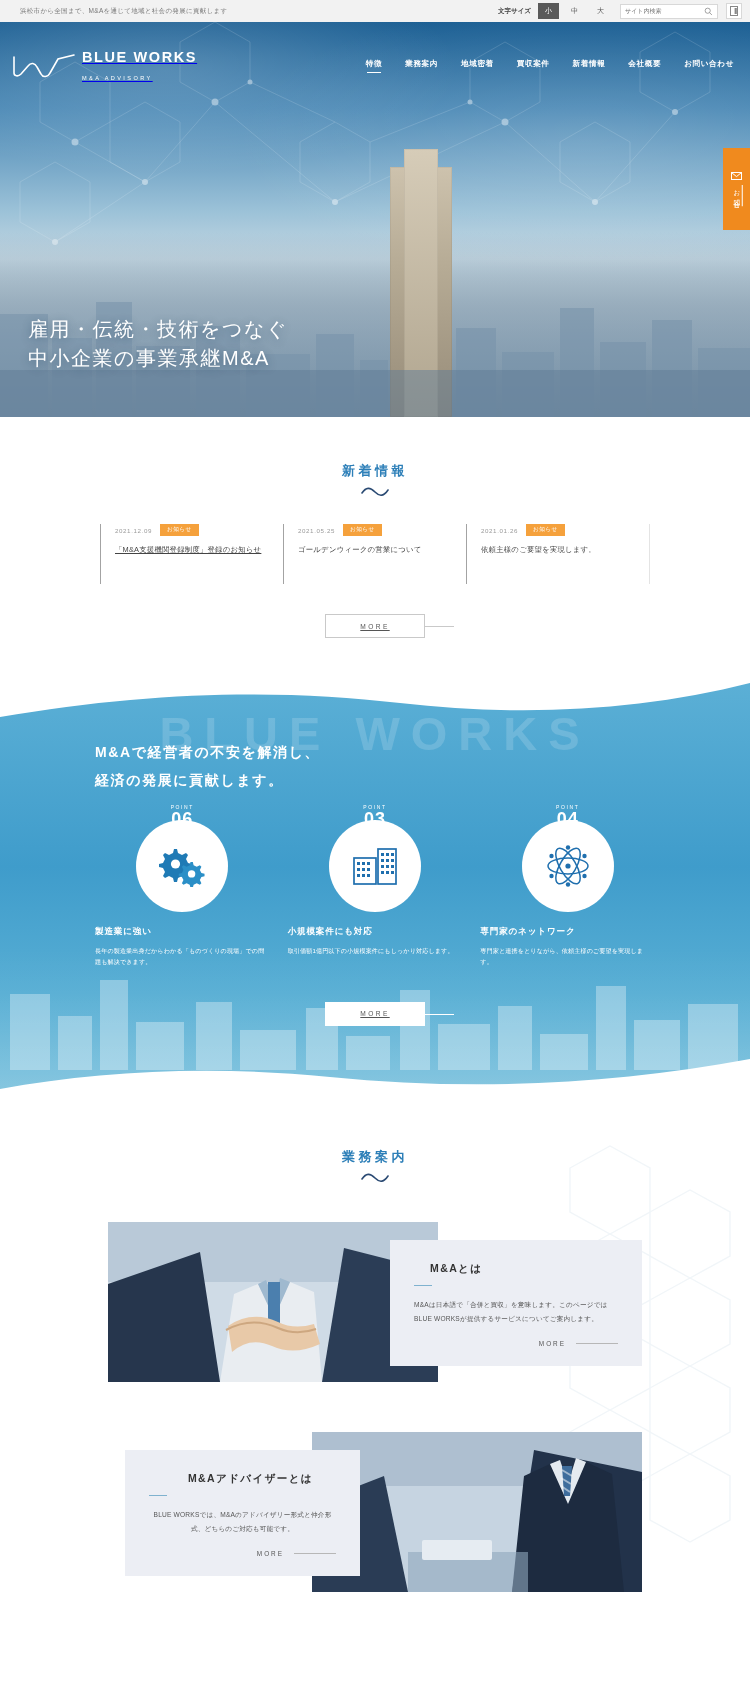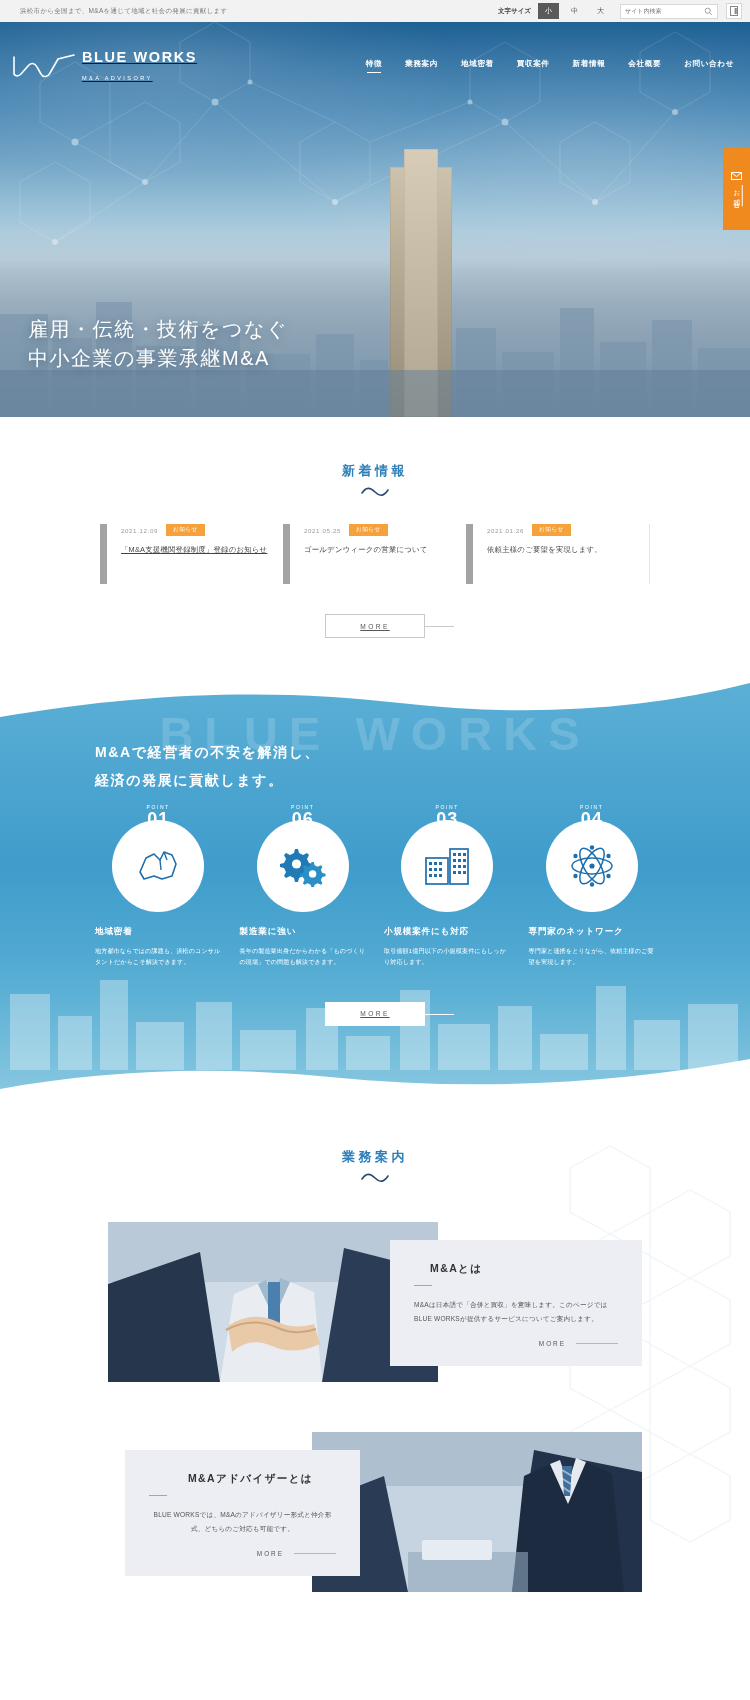--- a/index.html
+++ b/index.html
@@ -102,21 +102,21 @@
     font-size:13px; color:#2d7fb8; letter-spacing:3.5px; font-weight:bold;
   }
   .wave-u{ display:block; margin:7px auto 0; width:28px; height:9px; }
 
   
   .news-sec{ background:#fff; padding:45px 0 0; }
   .news-row{
     display:flex; justify-content:center; margin-top:28px; padding:0 100px;
   }
   .news-card{
-    flex:1 1 0; padding:0 14px; border-left:7px solid #a3a3a3; min-height:60px;
+    flex:1 1 0; padding:0 14px; border-left:1px solid #a3a3a3; min-height:60px;
   }
   .news-card:last-child{ border-right:1px solid #e4e4e4; }
   .news-meta{ display:flex; align-items:center; gap:8px; }
   .news-date{ font-size:6.2px; color:#9a9a9a; letter-spacing:.6px; }
   .news-badge{
     background:#f5a13c; color:#fff; font-size:5.6px; padding:2px 7px; letter-spacing:.5px;
   }
   .news-title{
     margin-top:8px; font-size:7.4px; color:#444; line-height:1.62; letter-spacing:.2px;
   }
@@ -379,34 +379,20 @@
       <rect x="688" y="54" width="50" height="66"></rect>
     </g>
   </svg>
 
   <div class="bb-inner">
     <div class="bb-head">M&amp;Aで経営者の不安を解消し、</div>
     <div class="bb-head">経済の発展に貢献します。</div>
 
     <div class="points">
 
-      <div class="pt">
-        <div class="circle">
-          <div class="cap">
-            <span class="w">POINT</span>
-            <span class="n">01</span>
-          </div>
-          <svg width="48" height="40" viewBox="0 0 48 40">
-            <path d="M6,26 L12,12 L20,8 L26,14 L30,6 L38,9 L42,18 L38,30 L28,33 L20,30 L10,33 Z" fill="none" stroke="#1f6fae" stroke-width="1.6" stroke-linejoin="round"></path>
-            <path d="M26,14 L27,24 M30,6 L33,14" fill="none" stroke="#1f6fae" stroke-width="1.4"></path>
-          </svg>
-        </div>
-        <h3>地域密着</h3>
-        <p>地方都市ならではの課題も、浜松のコンサルタントだからこそ解決できます。</p>
-      </div>
 
       <div class="pt">
         <div class="circle">
           <div class="cap">
             <span class="w">POINT</span>
             <span class="n">06</span>
           </div>
           <svg width="48" height="42" viewBox="0 0 48 42">
             <g fill="#1f7ab5">
               <path d="M16,4 l3,0 l1,4 l4,2 l4,-2 l2,2 l-2,4 l2,4 l4,1 l0,3 l-4,1 l-2,4 l2,4 l-2,2 l-4,-2 l-4,2 l-1,4 l-3,0 l-1,-4 l-4,-2 l-4,2 l-2,-2 l2,-4 l-2,-4 l-4,-1 l0,-3 l4,-1 l2,-4 l-2,-4 l2,-2 l4,2 l4,-2 Z"></path>

